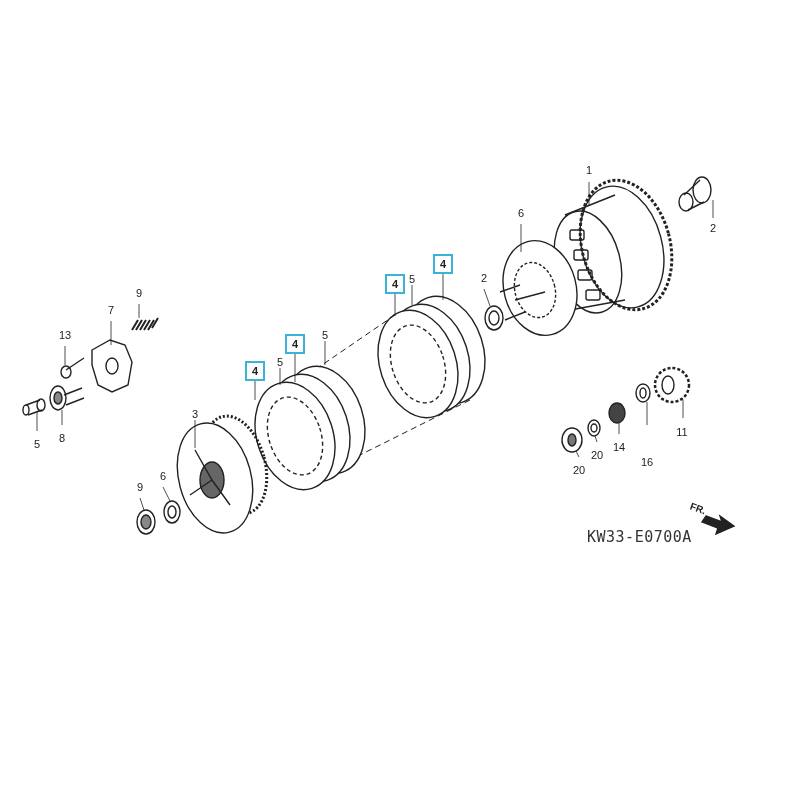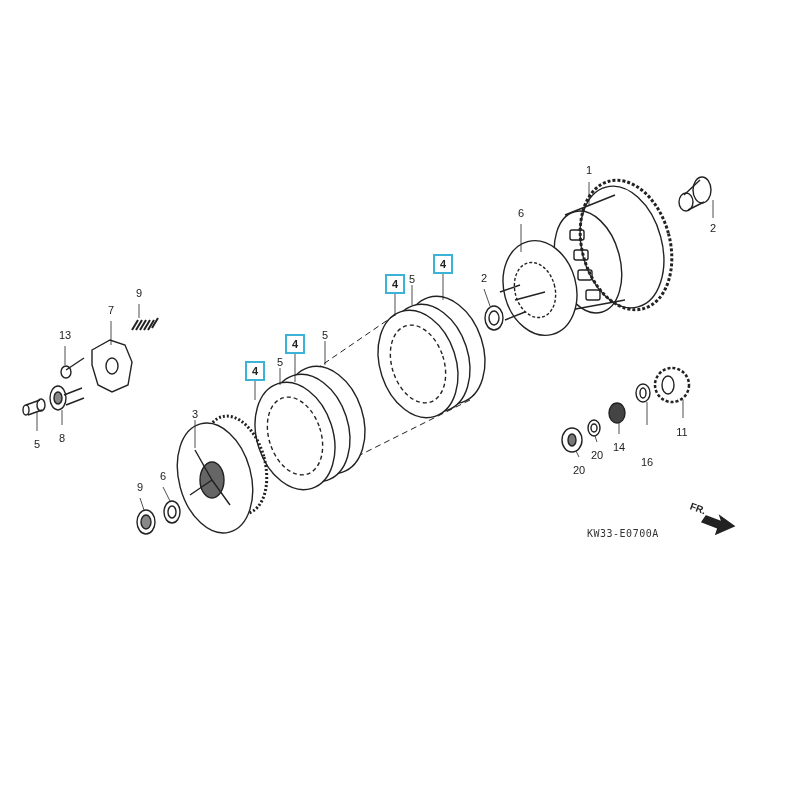--- a/index.html
+++ b/index.html
@@ -1,20 +1,20 @@
 <!DOCTYPE html>
 <html><head>
 <meta charset="utf-8">
 <style>
   html, body { margin:0; padding:0; background:#ffffff; }
   body { width:800px; height:800px; position:relative; overflow:hidden; font-family:"Liberation Sans", sans-serif; }
   #diagram { position:absolute; left:0; top:0; width:800px; height:800px; }
   .callout { position:absolute; font-size:11px; color:#222; text-align:center; width:24px; margin-left:-12px; line-height:12px; }
   .callout.boxed { border:2px solid #3bb3d6; width:16px; height:16px; line-height:16px; margin-left:-10px; font-weight:bold; background:#fff; }
-  .code { position:absolute; left:587px; top:528px; font-family:"DejaVu Sans Mono", monospace; font-size:10px; color:#333; letter-spacing:0.5px; }
+  .code { position:absolute; left:587px; top:528px; font-family:"DejaVu Sans Mono", monospace; font-size:15px; color:#333; letter-spacing:0.5px; }
   .fr { position:absolute; left:690px; top:503px; font-size:10px; font-weight:bold; color:#222; transform:rotate(20deg); }
 </style>
 </head>
 <body>
 
 <svg id="diagram" viewBox="0 0 800 800" xmlns="http://www.w3.org/2000/svg">
   <g fill="none" stroke="#222" stroke-width="1.4">
 
     <g>
       <ellipse cx="622" cy="247" rx="40" ry="62" transform="rotate(-15 622 247)" fill="#fff"></ellipse>

